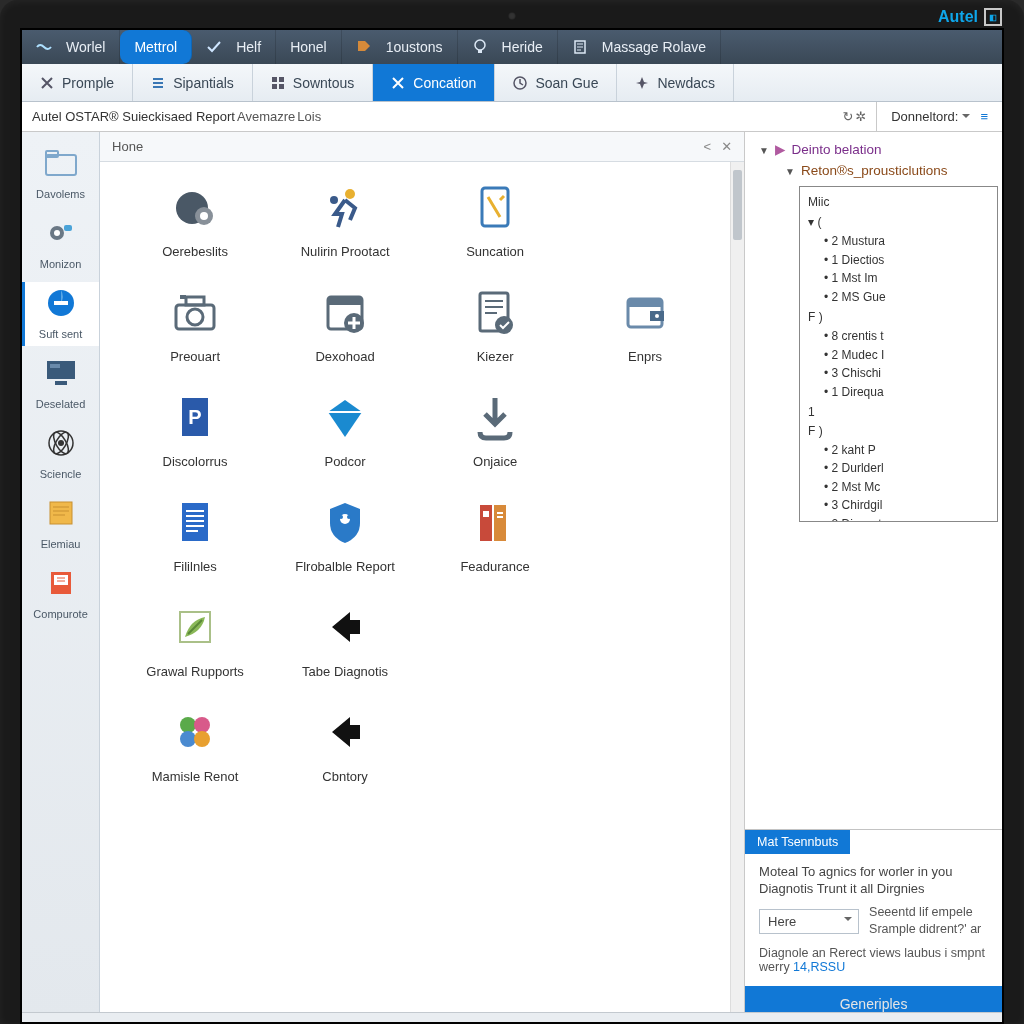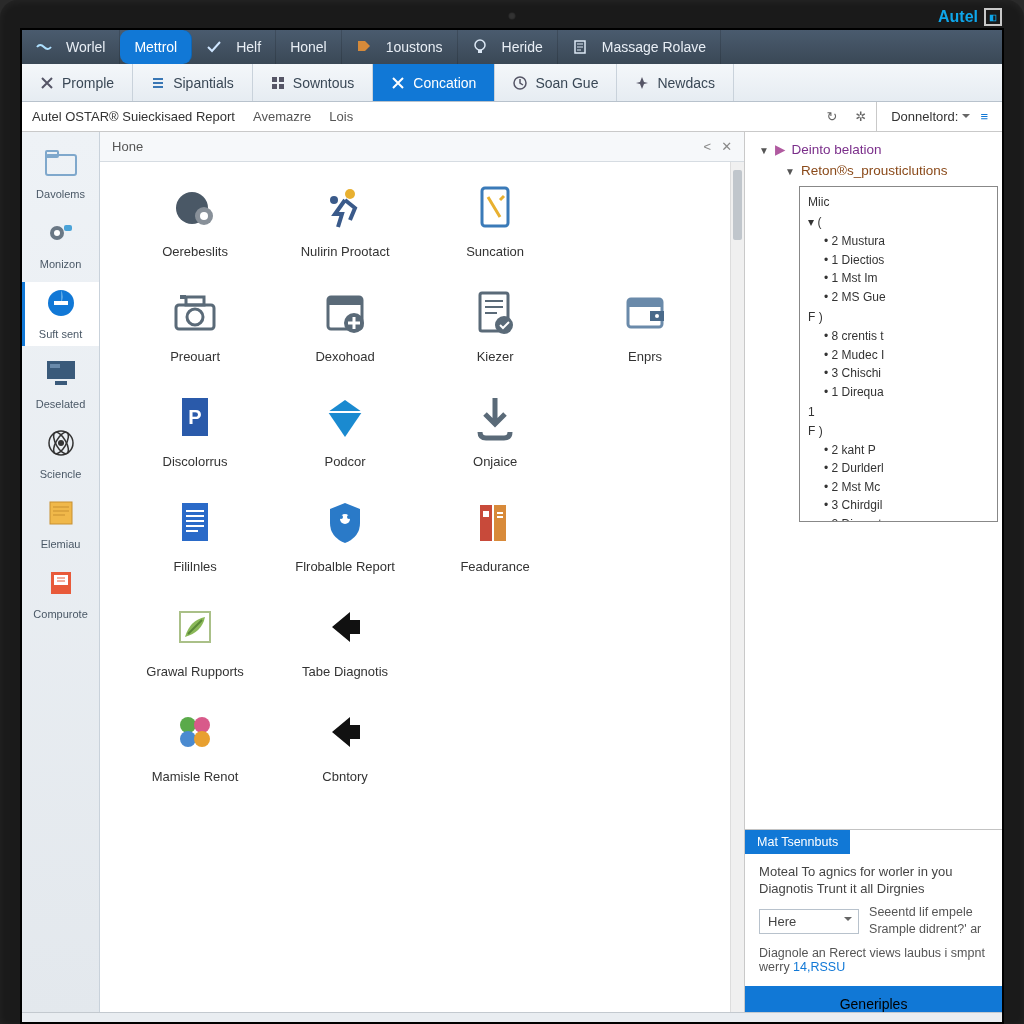--- a/index.html
+++ b/index.html
@@ -19,21 +19,21 @@
 .menubar .micon { width: 16px; height: 16px; display: inline-block; }
 
 
 .tabbar { background: linear-gradient(#f4f7fa, #e6ecf2); height: 38px; display: flex; align-items: stretch; border-bottom: 1px solid #b8c2cc; font-size: 14px; color: #3a4856; }
 .tabbar .tab { display: flex; align-items: center; gap: 8px; padding: 0 18px; border-right: 1px solid #c9d2db; cursor: pointer; }
 .tabbar .tab.active { background: #1178d6; color: #fff; }
 .tabbar .ticon { width: 14px; height: 14px; display: inline-block; }
 
 
 .crumbbar { height: 30px; border-bottom: 1px solid #c9c9c9; display: flex; align-items: center; font-size: 13px; color: #333; }
-.crumb-left { flex: 1; display: flex; align-items: center; padding: 0 10px; gap: 18px; }
+.crumb-left { flex: 1; display: flex; align-items: center; padding: 0 10px; gap: 2px; }
 .crumb-title { font-weight: 400; white-space: nowrap; }
 .crumb-sub { color: #555; }
 .crumb-right { display: flex; align-items: center; gap: 10px; padding: 0 14px; border-left: 1px solid #c9c9c9; height: 100%; }
 
 
 .body { display: flex; height: calc(100% - 34px - 38px - 30px); }
 
 
 .sidebar { width: 100px; background: linear-gradient(#eef2f6, #e3e8ed); border-right: 1px solid #c9d2db; padding: 10px 0; display: flex; flex-direction: column; align-items: center; gap: 6px; font-size: 11px; color: #4a5866; }
 .side-item { display: flex; flex-direction: column; align-items: center; gap: 10px; padding: 6px 4px; width: 100%; cursor: pointer; }
@@ -70,21 +70,21 @@
 .bottom-card { border-top: 1px solid #c3c3c3; }
 .bc-tab { display: inline-block; background: #1178d6; color: #fff; font-size: 12.5px; padding: 5px 12px; }
 .bc-body { padding: 10px 14px 12px 14px; font-size: 13px; color: #444; }
 .bc-body .line { margin-bottom: 2px; }
 .bc-row { display: flex; align-items: center; gap: 10px; margin: 8px 0; }
 .bc-select { border: 1px solid #b8c2cc; background: #fff; padding: 4px 22px 4px 8px; font-size: 13px; position: relative; min-width: 100px; }
 .bc-select::after { content: ""; position: absolute; right: 6px; top: 50%; transform: translateY(-50%); border: 4px solid transparent; border-top-color: #666; }
 .bc-hint { font-size: 12.5px; color: #555; line-height: 1.35; }
 .bc-foot { font-size: 12.5px; color: #555; margin-top: 8px; }
 .bc-foot .lnk { color: #1178d6; }
-.bc-button { background: #1178d6; color: #000000; text-align: center; padding: 10px 0; font-size: 14px; cursor: pointer; }
+.bc-button { background: #1178d6; color: #e5e5e5; text-align: center; padding: 10px 0; font-size: 14px; cursor: pointer; }
 .caret-down::after{content:"";display:inline-block;border:4px solid transparent;border-top-color:#666;margin-left:4px;vertical-align:middle}
 
 .statusbar { position: absolute; left: 0; right: 0; bottom: 0; height: 10px; background: #e9edf1; border-top: 1px solid #c3c9cf; }
 
 svg { display: block; }
 </style>
 </head>
 <body>
 
 <div class="device-frame">

